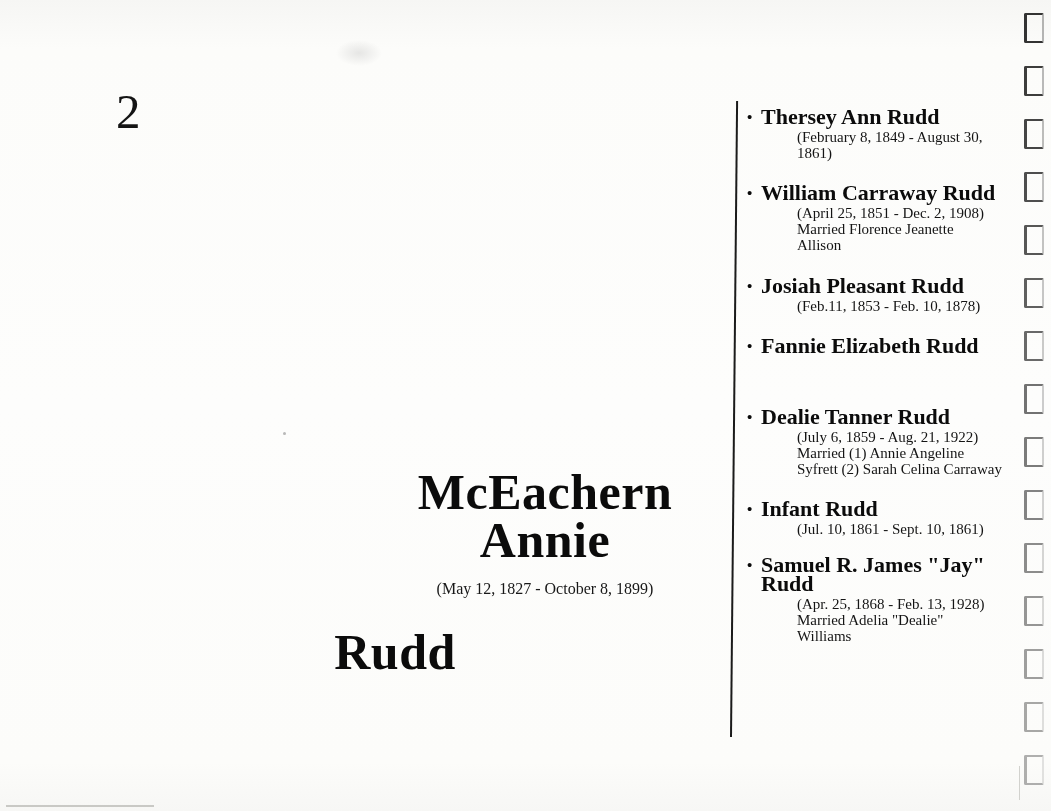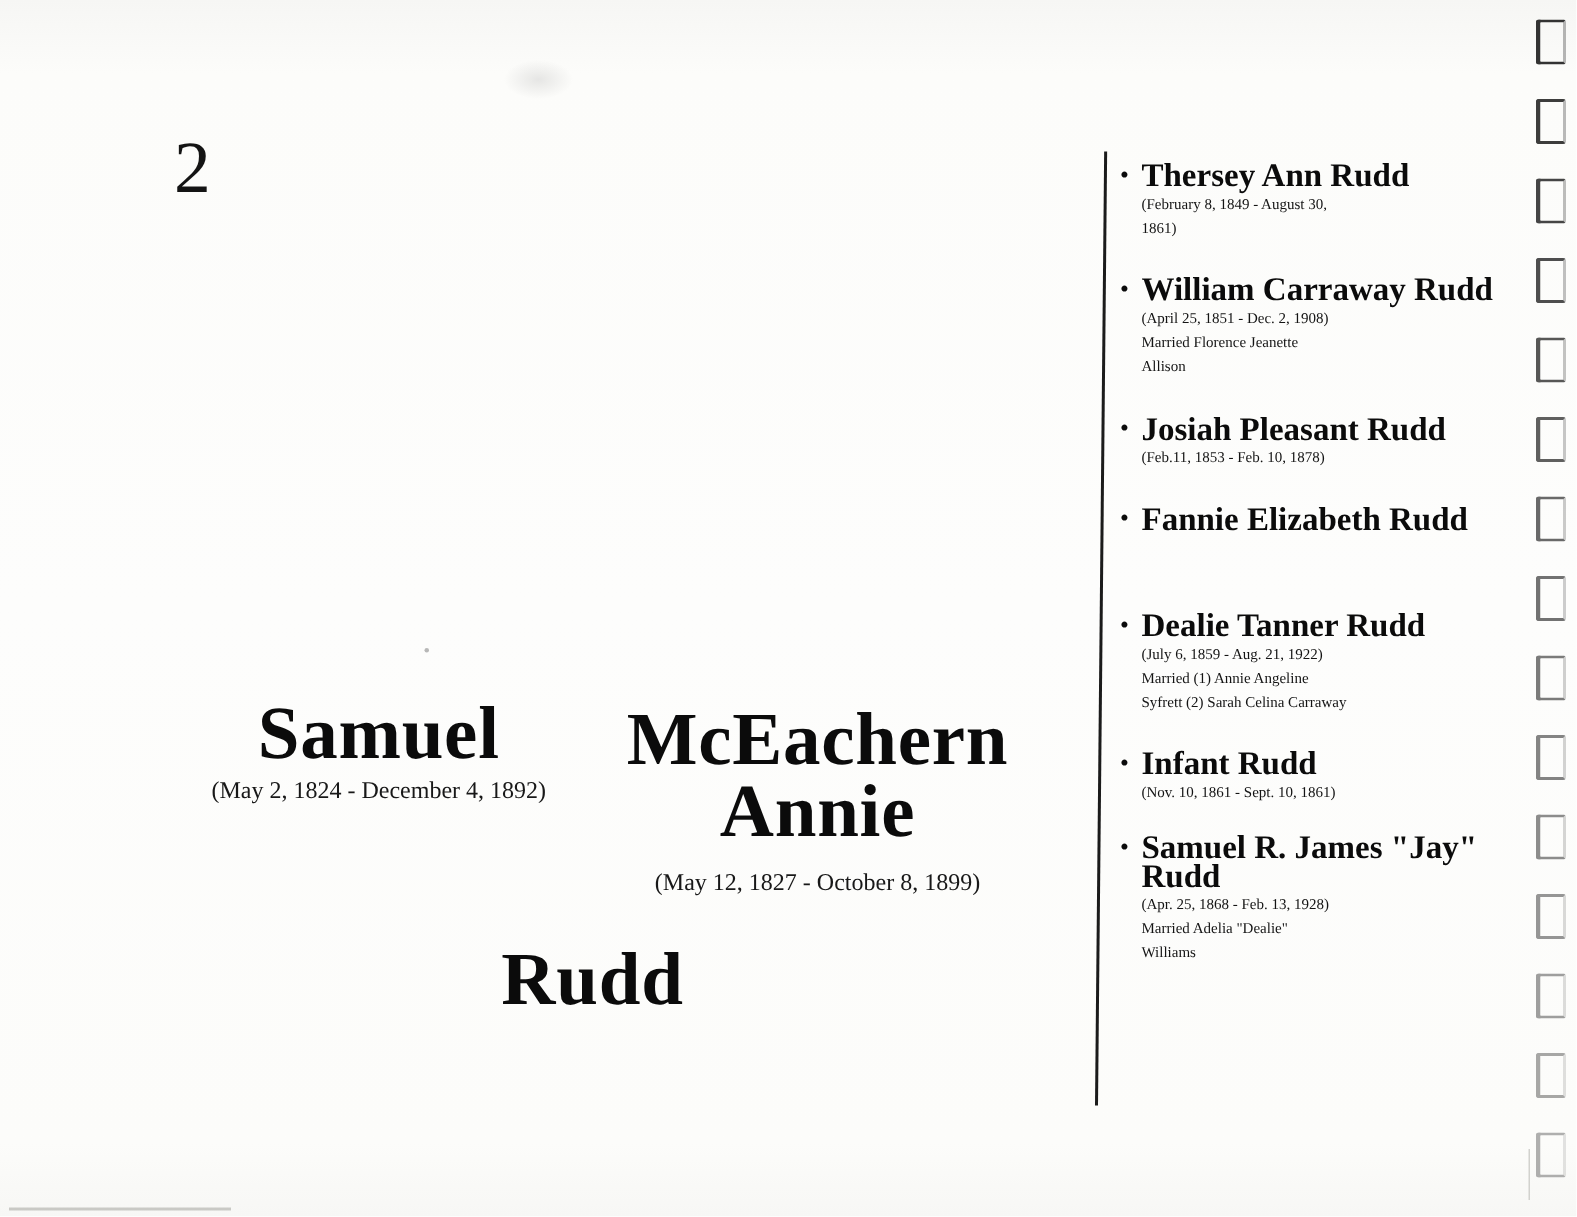--- a/index.html
+++ b/index.html
@@ -47,21 +47,21 @@
   .entry:nth-of-type(4){top:336px;}
   .entry:nth-of-type(5){top:407px;}
   .entry:nth-of-type(6){top:499px;}
   .entry:nth-of-type(7){top:555px;}
   .bullet{
     position:absolute;left:0;top:2px;
     font-size:15px;font-weight:bold;color:#0b0b0b;
   }
   .child-name{font-size:22px;line-height:19px;font-weight:bold;color:#0b0b0b;}
   .child-name div{white-space:nowrap;}
-  .child-details{font-size:10px;line-height:16px;color:#141414;margin-top:3px;}
+  .child-details{font-size:15px;line-height:16px;color:#141414;margin-top:3px;margin-left:36px;}
   .child-details div{white-space:nowrap;}
   
   .binding{position:absolute;left:0;top:0;width:100%;height:100%;pointer-events:none;}
   .bmark{
     position:absolute;left:1024px;width:15px;height:26px;
     border:2px solid #1e1e1e;border-left-width:3px;
     border-right-color:rgba(30,30,30,.35);
     border-radius:2px;
   }
   
@@ -73,24 +73,20 @@
 </style>
 </head>
 <body>
 
 <div class="sheet">
 
   <div class="smudge-top"></div>
 
   <div class="page-number">2</div>
 
-  <div class="husband-block">
-    <div class="big-name">Samuel</div>
-    <div class="date-line">(May 2, 1824 - December 4, 1892)</div>
-  </div>
 
   <div class="wife-block">
     <div class="big-name">
         <div>McEachern</div>
         <div>Annie</div>
       </div>
     <div class="date-line">(May 12, 1827 - October 8, 1899)</div>
   </div>
 
   <div class="surname-block big-name">Rudd</div>
@@ -149,21 +145,21 @@
           <div>Syfrett (2) Sarah Celina Carraway</div>
         </div>
   </div>
 
   <div class="entry">
     <span class="bullet">•</span>
     <div class="child-name">
           <div>Infant Rudd</div>
         </div>
     <div class="child-details">
-          <div>(Nov. 10, 1861 - Sept. 10, 1861)</div>
+          <div>(Jul. 10, 1861 - Sept. 10, 1861)</div>
         </div>
   </div>
 
   <div class="entry">
     <span class="bullet">•</span>
     <div class="child-name">
           <div>Samuel R. James "Jay"</div>
           <div>Rudd</div>
         </div>
     <div class="child-details">

